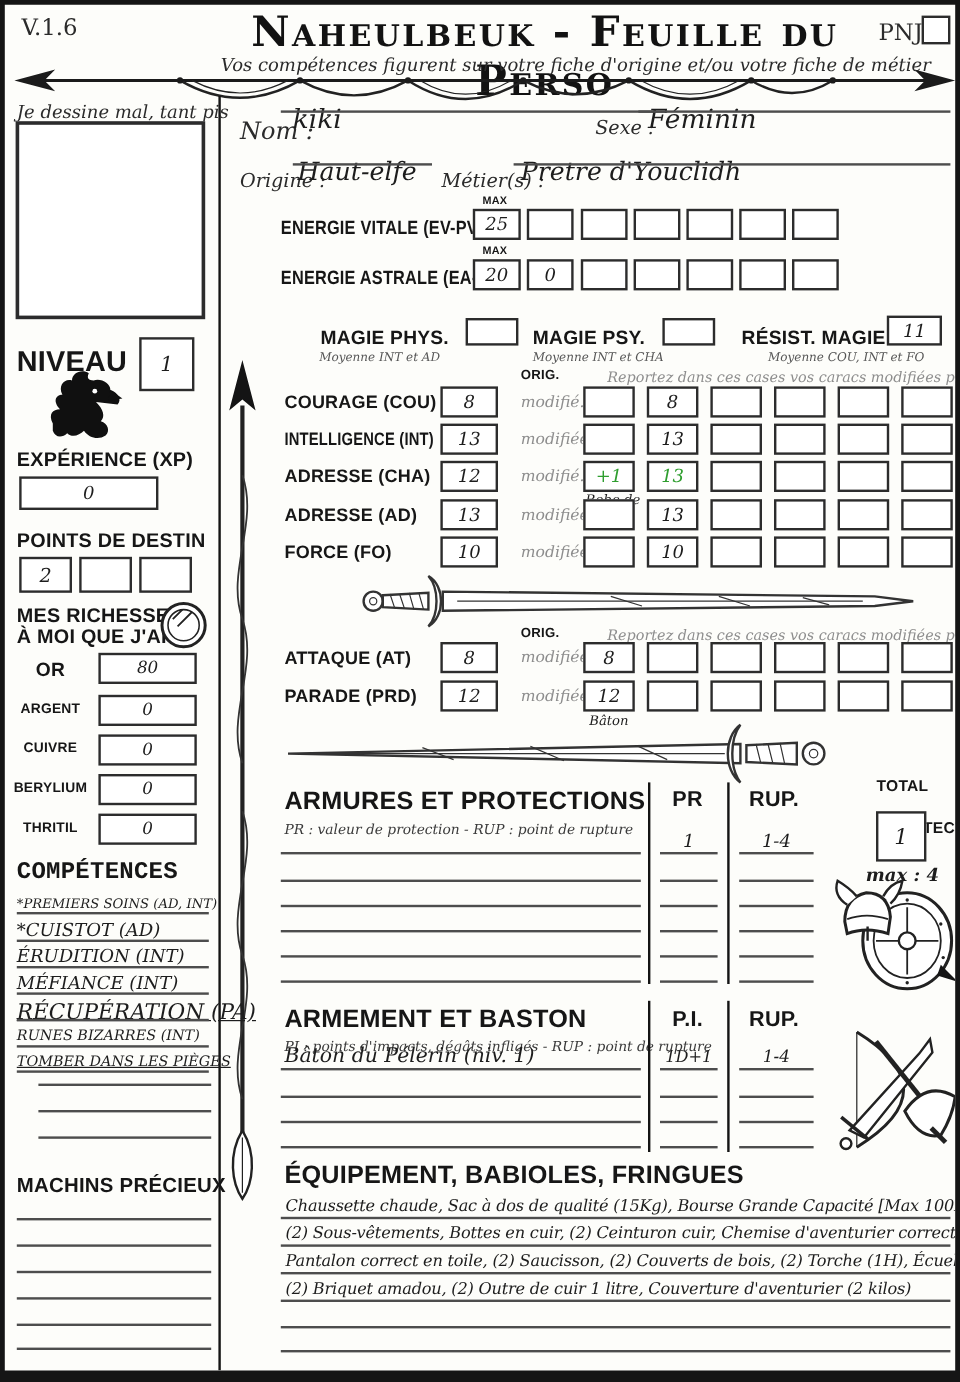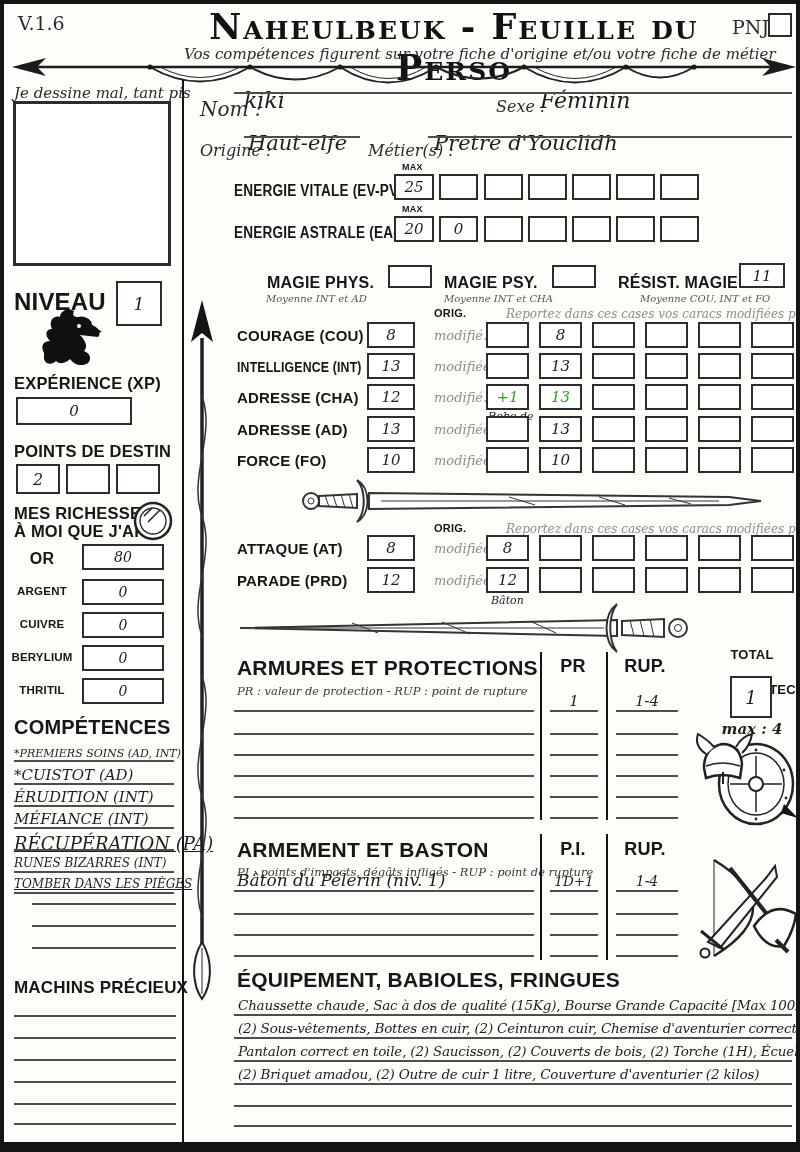--- a/index.html
+++ b/index.html
@@ -500,21 +500,21 @@
     </div>
   <div class="hdr ctr" style="left:0px;top:647px;width:76px;font-size:11.5px;">BERYLIUM</div>
   <div class="box" style="left:78px;top:641px;width:82px;height:26px;">
       <span class="hand" style="font-size:14px;">0</span>
     </div>
   <div class="hdr ctr" style="left:0px;top:680px;width:76px;font-size:11.5px;">THRITIL</div>
   <div class="box" style="left:78px;top:674px;width:82px;height:26px;">
       <span class="hand" style="font-size:14px;">0</span>
     </div>
 
-  <div class="hdr" style="left:10px;top:712px;font-size:20px;">COMPÉTENCES</div>
+  <div class="hdr" style="left:10px;top:712px;font-size:20px;font-family:Liberation Mono, monospace;">COMPÉTENCES</div>
   <div class="handabs" style="left:10px;top:743px;font-size:11px;text-align:right;">*PREMIERS SOINS (AD, INT)</div>
   <div class="uline" style="left:10px;top:756px;width:160px;"></div>
   <div class="handabs" style="left:10px;top:762px;font-size:15px;">*CUISTOT (AD)</div>
   <div class="uline" style="left:10px;top:779px;width:160px;"></div>
   <div class="handabs" style="left:10px;top:784px;font-size:15px;">ÉRUDITION (INT)</div>
   <div class="uline" style="left:10px;top:801px;width:160px;"></div>
   <div class="handabs" style="left:10px;top:806px;font-size:15px;">MÉFIANCE (INT)</div>
   <div class="uline" style="left:10px;top:823px;width:160px;"></div>
   <div class="handabs" style="left:10px;top:829px;font-size:18px;text-decoration:underline;">RÉCUPÉRATION (PA)</div>
   <div class="uline" style="left:10px;top:845px;width:160px;"></div>

